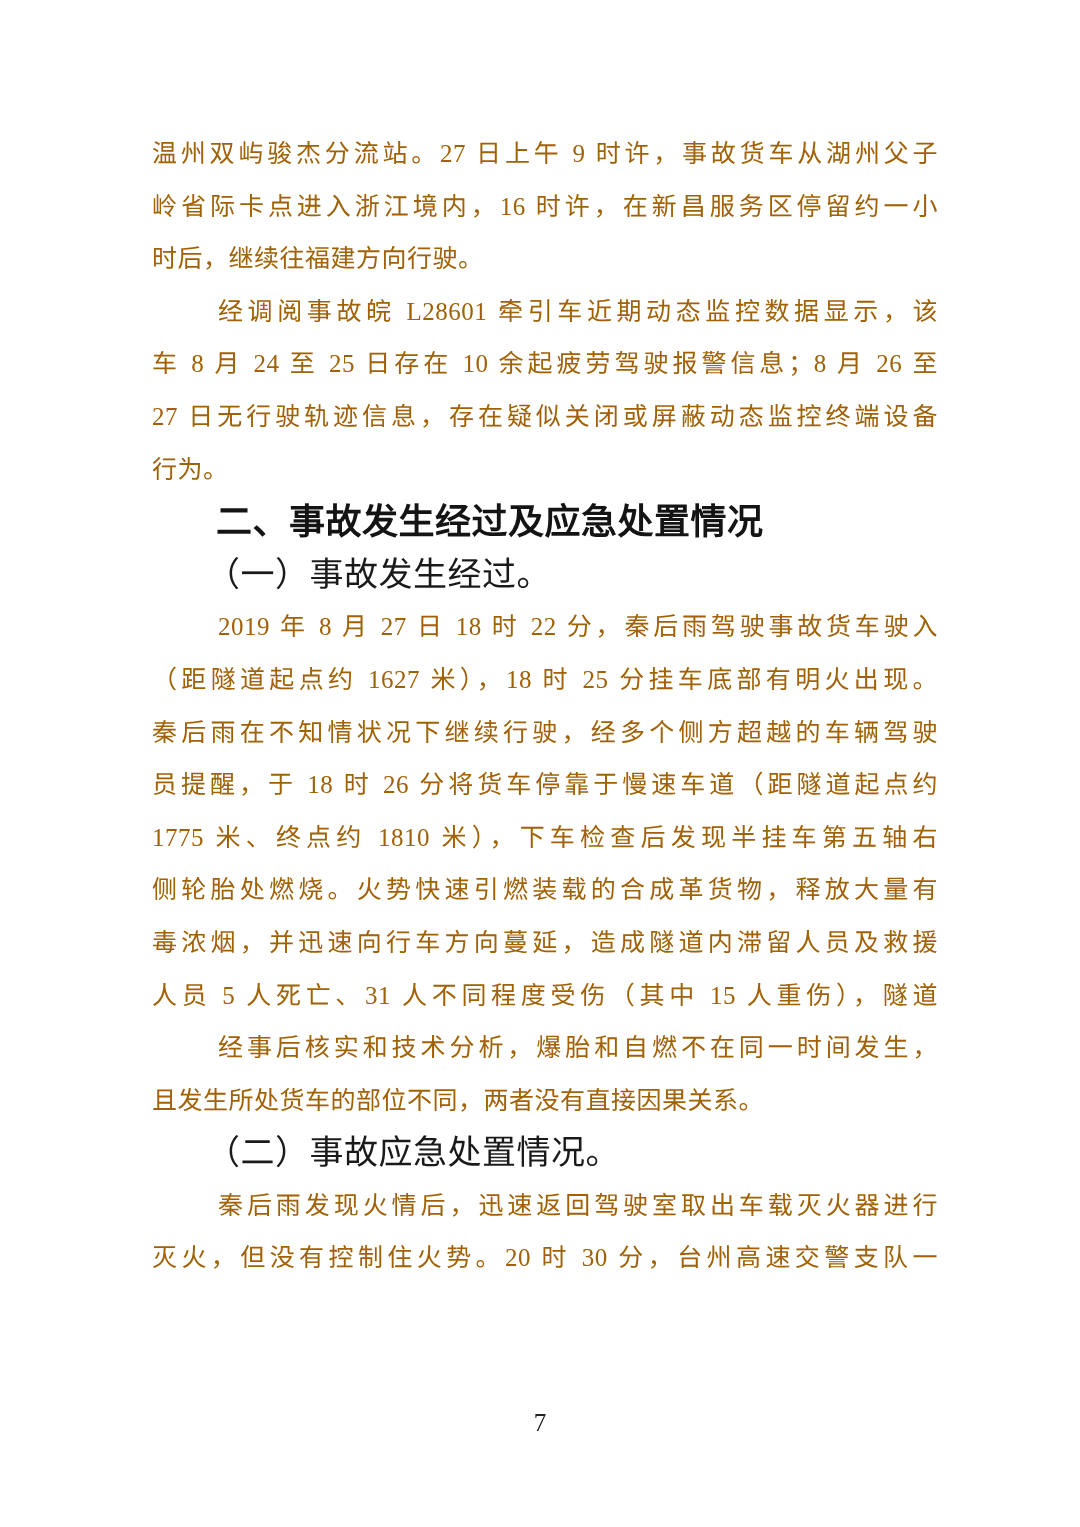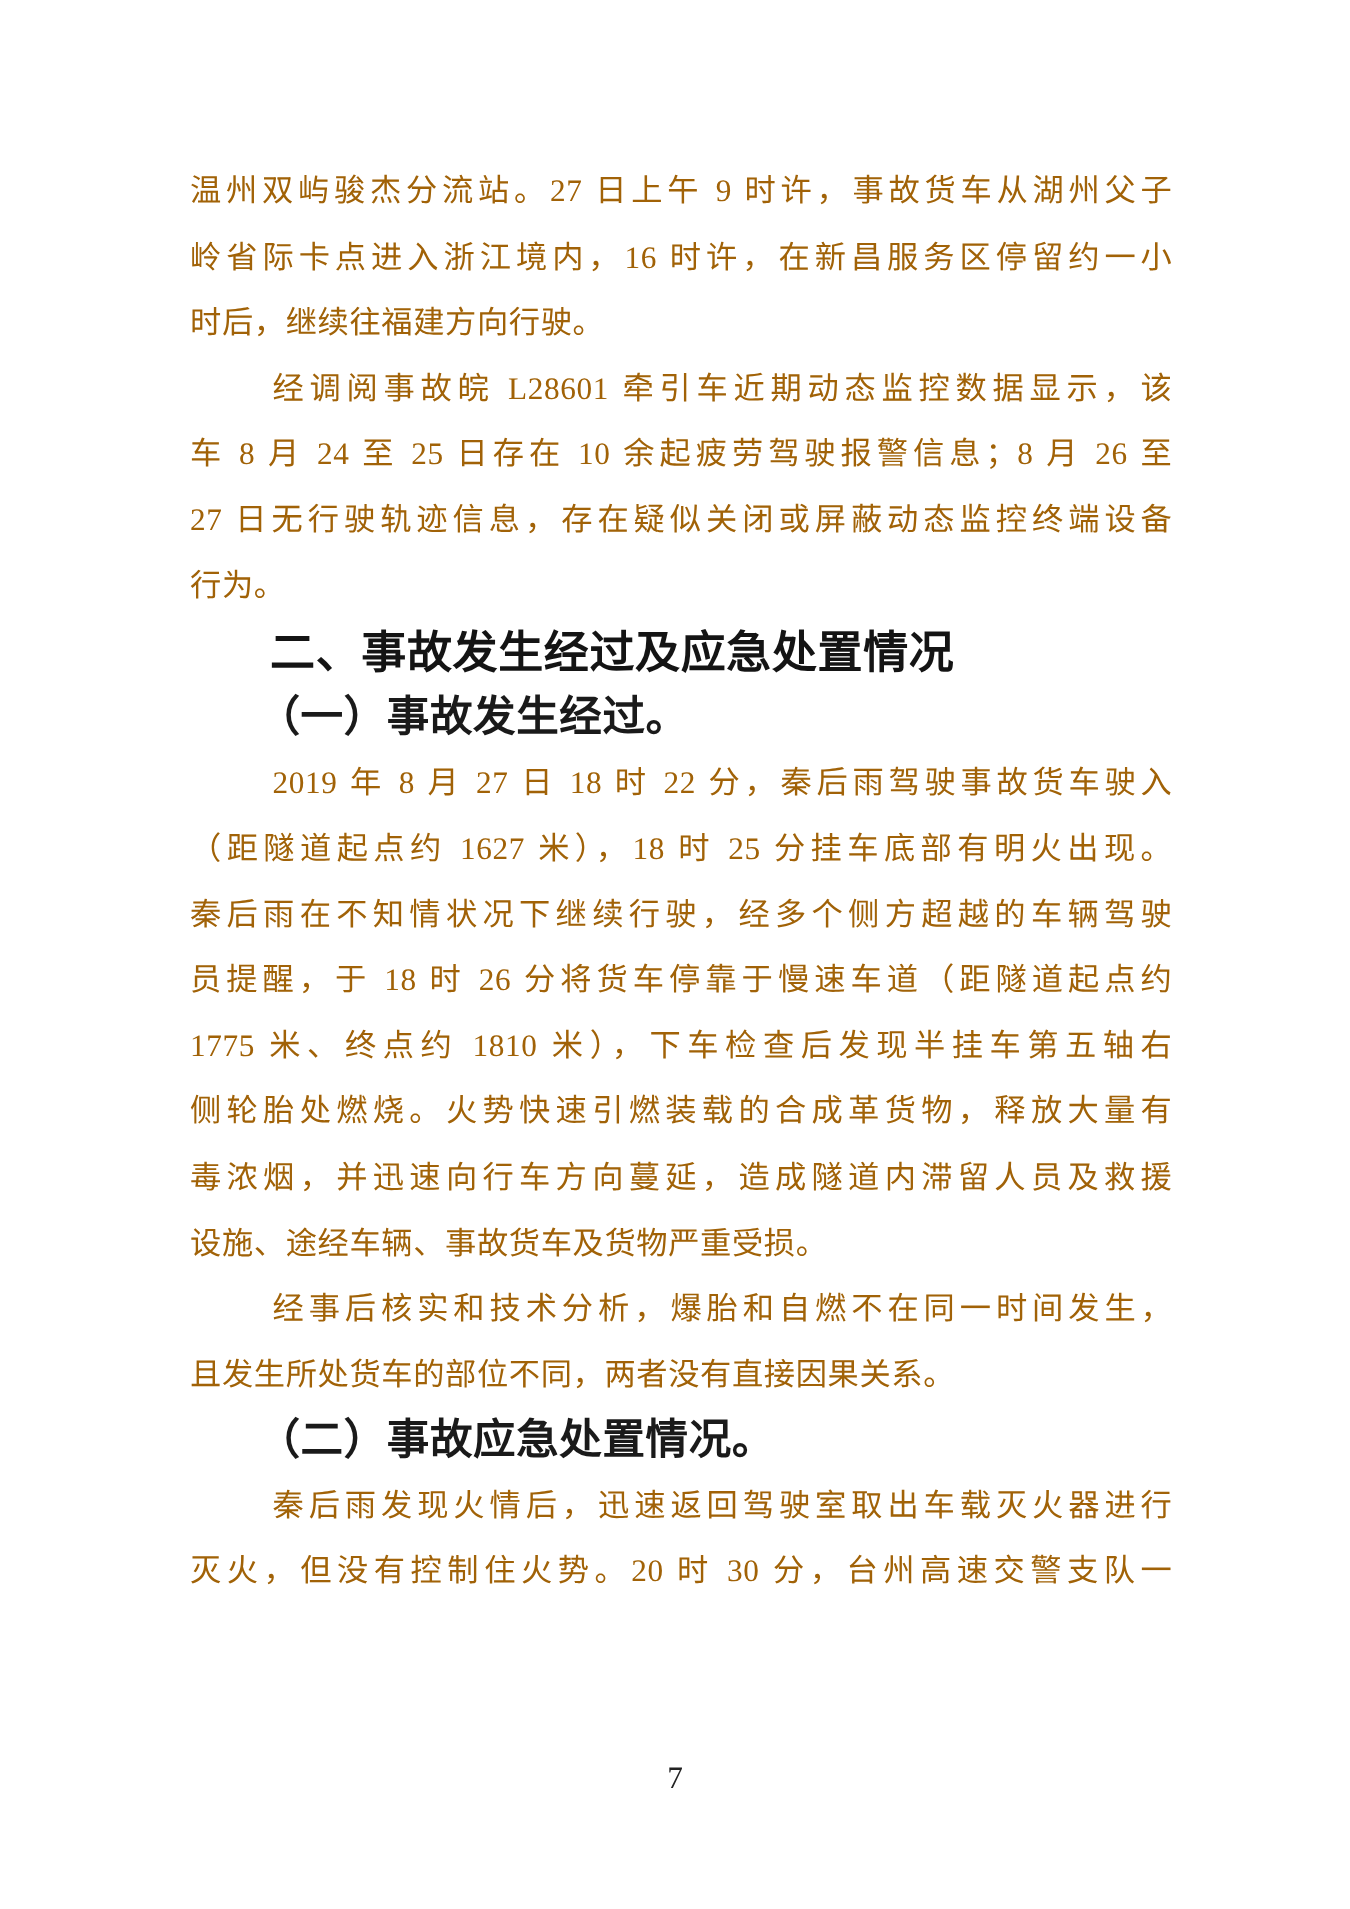--- a/index.html
+++ b/index.html
@@ -44,21 +44,21 @@
   .line.h1 {
     font-family: "Liberation Sans", "DejaVu Sans", sans-serif;
     font-weight: 700;
     font-size: 36px;
     color: #141414;
     text-align: right;
     text-align-last: left;
     text-indent: 64px;
   }
   .line.h2 {
-    font-weight: 700;
+    font-weight: 400;
     font-size: 34px;
     color: #1a1a1a;
     text-align: right;
     text-align-last: left;
     text-indent: 54px;
   }
   .page-number {
     position: absolute;
     top: 1406px;
     left: 0;
@@ -84,21 +84,21 @@
     <div class="line end">行为。</div>
     <div class="line h1">二、事故发生经过及应急处置情况</div>
     <div class="line h2">（一）事故发生经过。</div>
     <div class="line indent">2019 年 8 月 27 日 18 时 22 分，秦后雨驾驶事故货车驶入</div>
     <div class="line">（距隧道起点约 1627 米），18 时 25 分挂车底部有明火出现。</div>
     <div class="line">秦后雨在不知情状况下继续行驶，经多个侧方超越的车辆驾驶</div>
     <div class="line">员提醒，于 18 时 26 分将货车停靠于慢速车道（距隧道起点约</div>
     <div class="line">1775 米、终点约 1810 米），下车检查后发现半挂车第五轴右</div>
     <div class="line">侧轮胎处燃烧。火势快速引燃装载的合成革货物，释放大量有</div>
     <div class="line">毒浓烟，并迅速向行车方向蔓延，造成隧道内滞留人员及救援</div>
-    <div class="line end">设施、途经车辆、事故货车及货物严重受损。</div>
+    <div class="line">人员 5 人死亡、31 人不同程度受伤（其中 15 人重伤），隧道</div>
     <div class="line indent">经事后核实和技术分析，爆胎和自燃不在同一时间发生，</div>
     <div class="line end">且发生所处货车的部位不同，两者没有直接因果关系。</div>
     <div class="line h2">（二）事故应急处置情况。</div>
     <div class="line indent">秦后雨发现火情后，迅速返回驾驶室取出车载灭火器进行</div>
     <div class="line">灭火，但没有控制住火势。20 时 30 分，台州高速交警支队一</div>
   </div>
   <div class="page-number">7</div>
 </div>
 
 </body></html>

